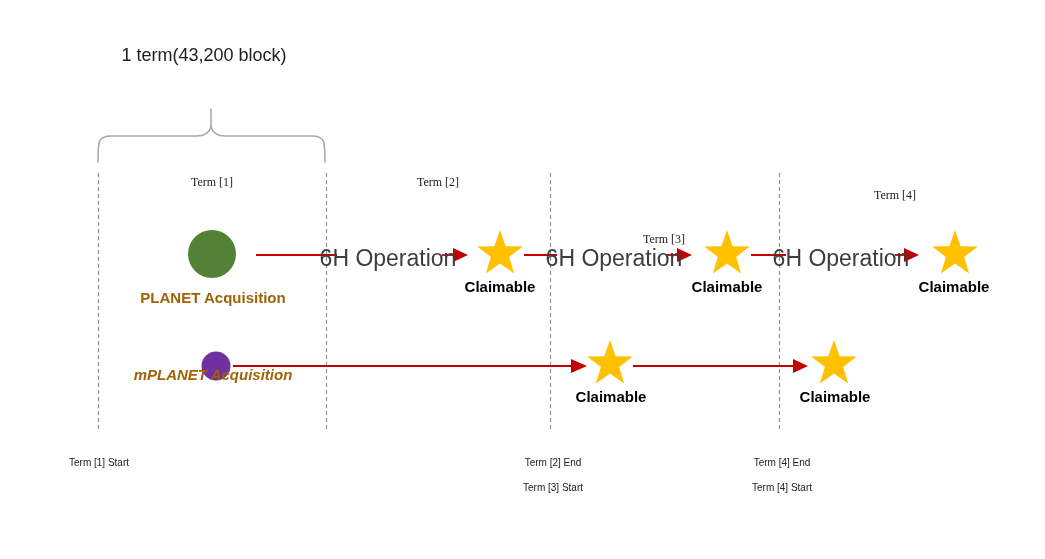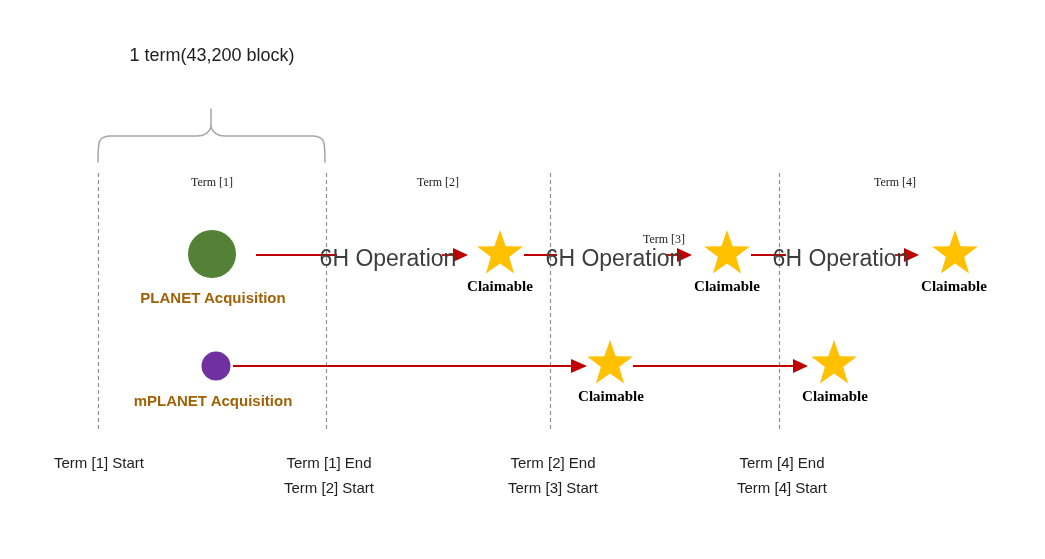--- a/index.html
+++ b/index.html
@@ -6,26 +6,26 @@
     --arrow:#C00000; --star:#FFC000; --planet-circle:#538135; --mplanet-circle:#7030A0;
     --guide-line:#909090; --brace:#A6A6A6; --text-primary:#212121; --text-secondary:#3D3D3D;
   }
   html,body{margin:0;padding:0;background:#fff;}
   .canvas{
     position:relative; width:1045px; height:559px; background:#ffffff; overflow:hidden;
     font-family:"Liberation Sans", sans-serif; color:var(--text-primary);
   }
   .layer{position:absolute; left:0; top:0; width:1045px; height:559px;}
   .ctext{position:absolute; transform:translateX(-50%); text-align:center; white-space:nowrap;}
-  .title{font-size:18px; line-height:25px; color:var(--text-primary);margin-left:8px;}
+  .title{font-size:18px; line-height:25px; color:var(--text-primary);}
   .term-header{font-size:12px; color:var(--text-primary);font-family:Liberation Serif, serif;}
   .op-label{font-size:23px; color:var(--text-secondary);}
-  .claim-label{font-size:15px; font-weight:700; color:#000;font-family:Liberation Serif, serif;}
+  .claim-label{font-size:15px; font-weight:700; color:#000;}
   .track-label{font-size:15px; font-weight:700; color:#a16207;}
-  .milestone{font-size:15px; line-height:25px; color:var(--text-primary);}
+  .milestone{font-size:10px; line-height:25px; color:var(--text-primary);}
   .guide{stroke:var(--guide-line); stroke-width:1.2; stroke-dasharray:4 3; fill:none;}
   .brace{stroke:var(--brace); stroke-width:1.5; fill:none; stroke-linecap:round;}
   .flow{stroke:var(--arrow); stroke-width:1.8; fill:none;}
   .head{fill:var(--arrow);}
   .star{fill:var(--star);}
 </style>
 </head>
 <body>
 
 <div class="canvas">
@@ -71,43 +71,39 @@
     <use href="#star5" x="809" y="339"></use>
   </svg>
 
   <div class="ctext title" style="left:204px; top:43px;">
     <div>1 term(43,200 block)</div>
   </div>
 
   <div class="ctext term-header" style="left:212px; top:175px;">Term [1]</div>
   <div class="ctext term-header" style="left:438px; top:175px;">Term [2]</div>
   <div class="ctext term-header" style="left:664px; top:184px;margin-top:48px;">Term [3]</div>
-  <div class="ctext term-header" style="left:895px; top:175px;">Term [4]</div>
+  <div class="ctext term-header" style="left:895px; top:188px;">Term [4]</div>
 
   <div class="ctext track-label" style="left:213px; top:289px;">PLANET Acquisition</div>
-  <div class="ctext track-label" style="left:213px; top:392px;">mPLANET Acquisition</div>
+  <div class="ctext track-label" style="left:213px; top:366px;font-style:italic;">mPLANET Acquisition</div>
 
   <div class="ctext op-label" style="left:388px; top:245px;">6H Operation</div>
   <div class="ctext op-label" style="left:614px; top:245px;">6H Operation</div>
   <div class="ctext op-label" style="left:841px; top:245px;">6H Operation</div>
 
   <div class="ctext claim-label" style="left:500px; top:278px;">Claimable</div>
   <div class="ctext claim-label" style="left:727px; top:278px;">Claimable</div>
   <div class="ctext claim-label" style="left:954px; top:278px;">Claimable</div>
 
   <div class="ctext claim-label" style="left:611px; top:388px;">Claimable</div>
   <div class="ctext claim-label" style="left:835px; top:388px;">Claimable</div>
 
   <div class="ctext milestone" style="left:99px; top:450px;">
     <div>Term [1] Start</div>
   </div>
-  <div class="ctext milestone" style="left:329px; top:450px;">
-    <div>Term [1] End</div>
-    <div>Term [2] Start</div>
-  </div>
   <div class="ctext milestone" style="left:553px; top:450px;">
     <div>Term [2] End</div>
     <div>Term [3] Start</div>
   </div>
   <div class="ctext milestone" style="left:782px; top:450px;">
     <div>Term [4] End</div>
     <div>Term [4] Start</div>
   </div>
 
 </div>

